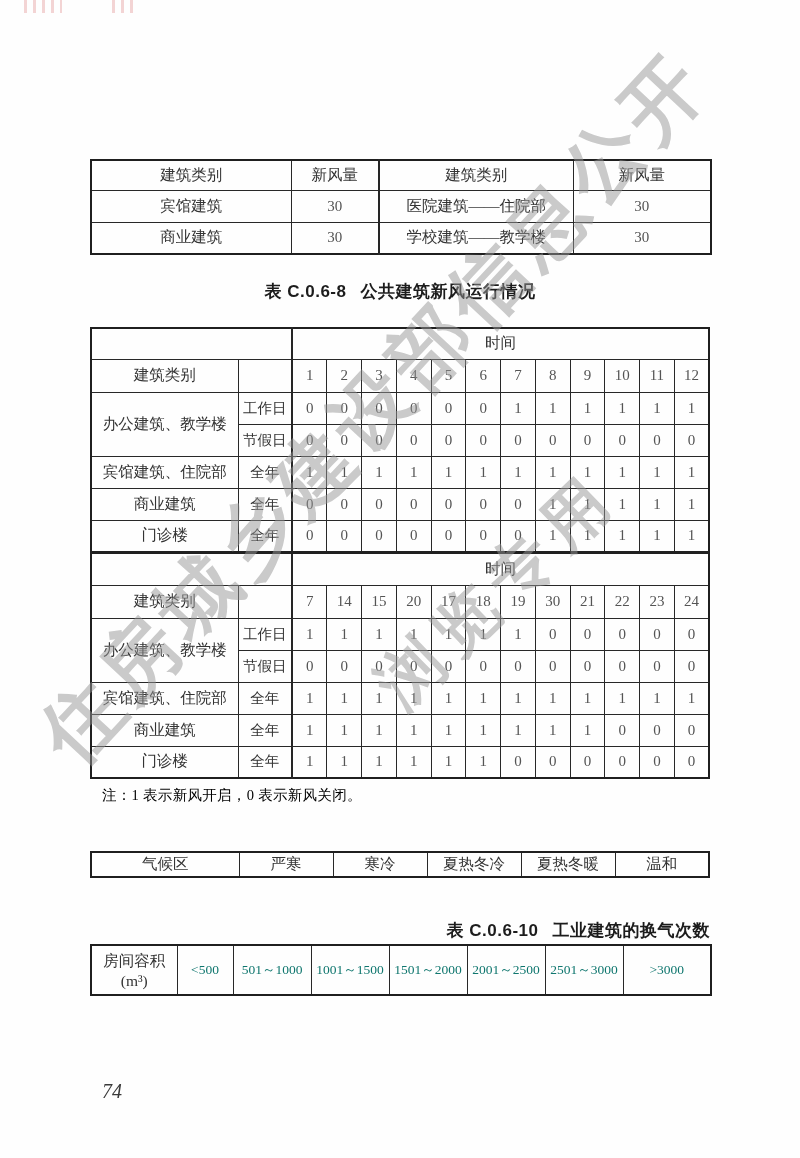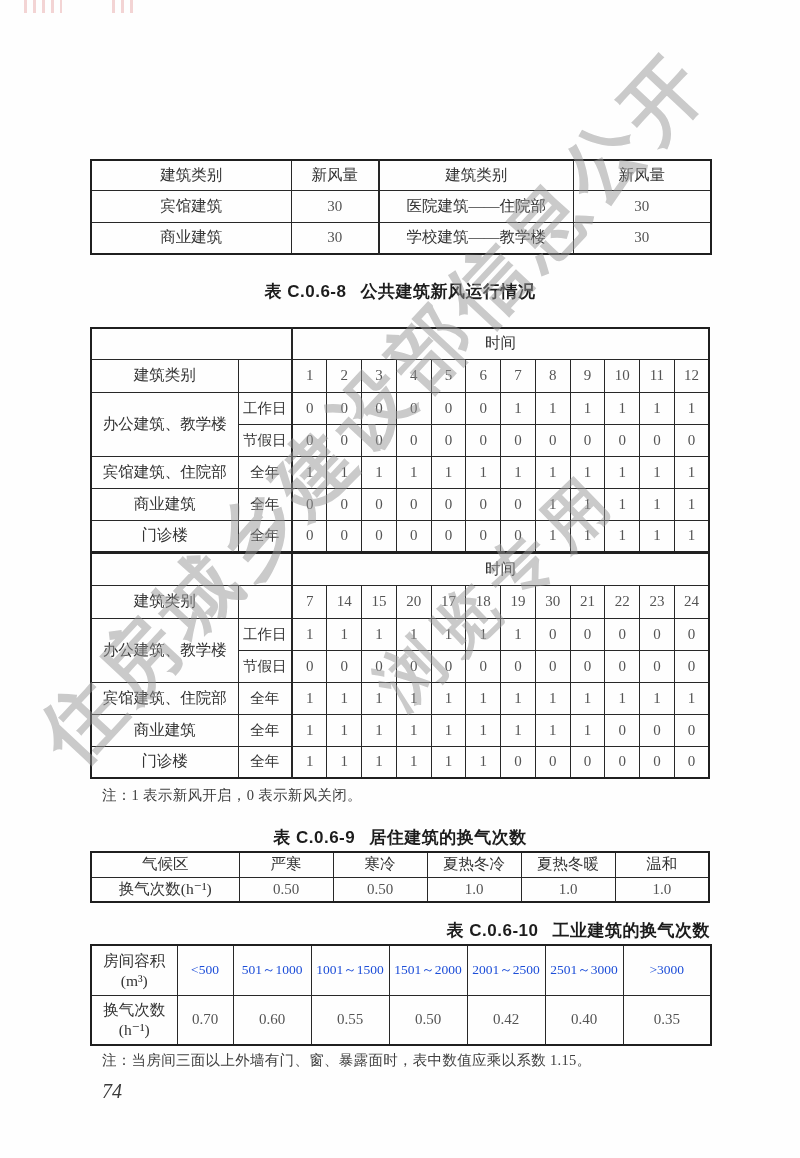--- a/index.html
+++ b/index.html
@@ -44,33 +44,33 @@
   table { border:2.2px solid #1f1f1f; }
 
   .h25 { height:25px; }
   .h30 { height:30px; }
   .h31 { height:31px; }
   .h32 { height:32px; }
   .h33 { height:33px; }
   .h50 { height:50px; }
 
   td.num { font-size:15px; color:#545454; }
-  td.rng { font-size:13.5px; color:#1d4ed8; letter-spacing:0; }
+  td.rng { font-size:13.5px; color:#0f766e; letter-spacing:0; }
   td.cn  { font-size:15.5px; color:#333; }
   td.sm  { font-size:14.5px; }
 
   #table7 td.mid { border-left:2.6px solid #262626; }
   #table8 td.fh  { border-left:2.4px solid #262626; }
   #table8 tr.sec-divider td { border-top:3px solid #202020; }
 
   .note {
     position:absolute;
     left:90px; width:640px;
     font-size:14.5px;
-    color:#404040;
+    color:#000000;
     padding-left:12px;
     letter-spacing:0.3px;
   }
 
   .page-num {
     position:absolute;
     left:102px; top:1080px;
     font-size:20px;
     font-style:italic;
     color:#3a3a3a;
@@ -342,44 +342,33 @@
           <td class="num">0</td>
           <td class="num">0</td>
           <td class="num">0</td>
           <td class="num">0</td>
         </tr>
     </tbody>
   </table>
 
   <div class="note" style="top:786px;">注：1 表示新风开启，0 表示新风关闭。</div>
 
-  <div class="block tbl-title" style="top:826px;">
-    <span class="pfx">表 C.0.6-9</span><span>居住建筑的换气次数</span>
-  </div>
 
   <table id="table9" class="block" style="top:851px;">
     <colgroup>
         <col style="width:148px">
       </colgroup>
     <tbody>
       <tr class="h25">
         <td class="cn">气候区</td>
       <td class="cn fh">严寒</td>
           <td class="cn">寒冷</td>
           <td class="cn">夏热冬冷</td>
           <td class="cn">夏热冬暖</td>
           <td class="cn">温和</td>
-        </tr>
-      <tr class="h25">
-        <td class="cn">换气次数(h⁻¹)</td>
-      <td class="num fh">0.50</td>
-          <td class="num">0.50</td>
-          <td class="num">1.0</td>
-          <td class="num">1.0</td>
-          <td class="num">1.0</td>
         </tr>
     </tbody>
   </table>
 
   <div class="block tbl-title" style="top:919px;text-align:right;">
     <span class="pfx">表 C.0.6-10</span><span>工业建筑的换气次数</span>
   </div>
 
   <table id="table10" class="block" style="top:944px;">
     <colgroup>
@@ -399,36 +388,22 @@
           <div>(m³)</div>
         </td>
       <td class="rng fh">&lt;500</td>
           <td class="rng">501～1000</td>
           <td class="rng">1001～1500</td>
           <td class="rng">1501～2000</td>
           <td class="rng">2001～2500</td>
           <td class="rng">2501～3000</td>
           <td class="rng">&gt;3000</td>
         </tr>
-      <tr class="h50">
-        <td class="cn">
-          <div>换气次数</div>
-          <div>(h⁻¹)</div>
-        </td>
-      <td class="num fh">0.70</td>
-          <td class="num">0.60</td>
-          <td class="num">0.55</td>
-          <td class="num">0.50</td>
-          <td class="num">0.42</td>
-          <td class="num">0.40</td>
-          <td class="num">0.35</td>
-        </tr>
     </tbody>
   </table>
 
-  <div class="note" style="top:1051px;">注：当房间三面以上外墙有门、窗、暴露面时，表中数值应乘以系数 1.15。</div>
 
   <div class="page-num">74</div>
 
   <div class="wm" id="wm1">住房城乡建设部信息公开</div>
   <div class="wm" id="wm2">浏览专用</div>
 
 </div>
 
 </body></html>

